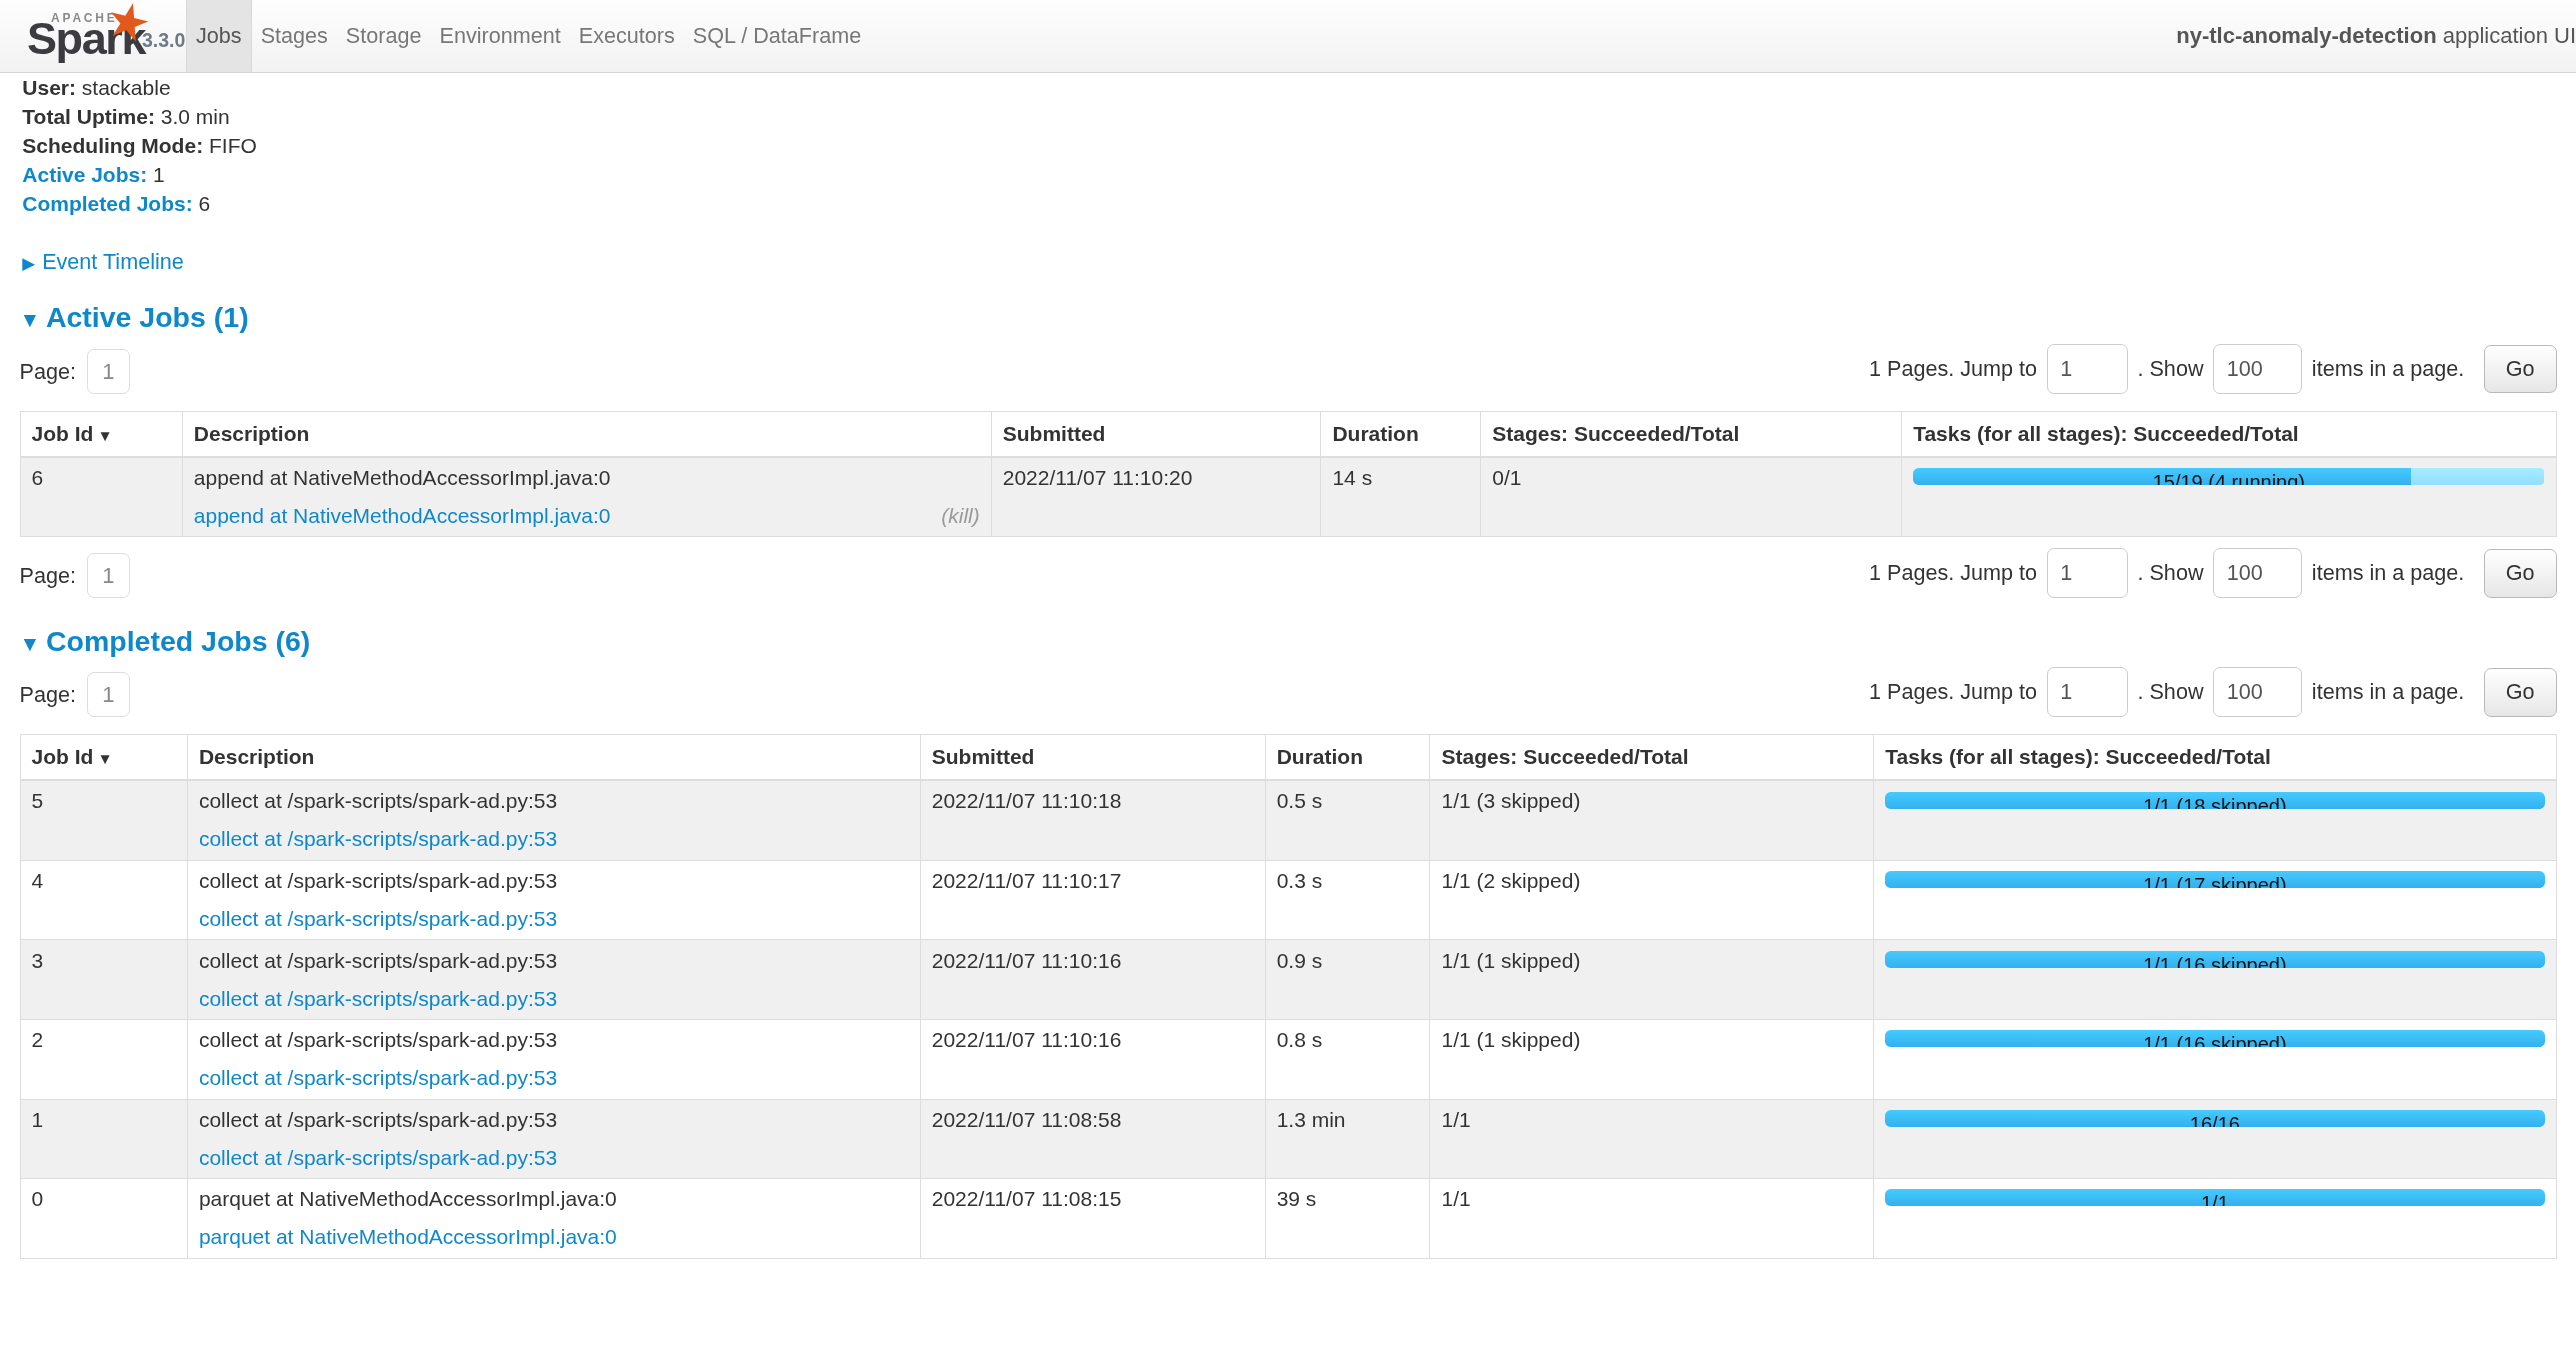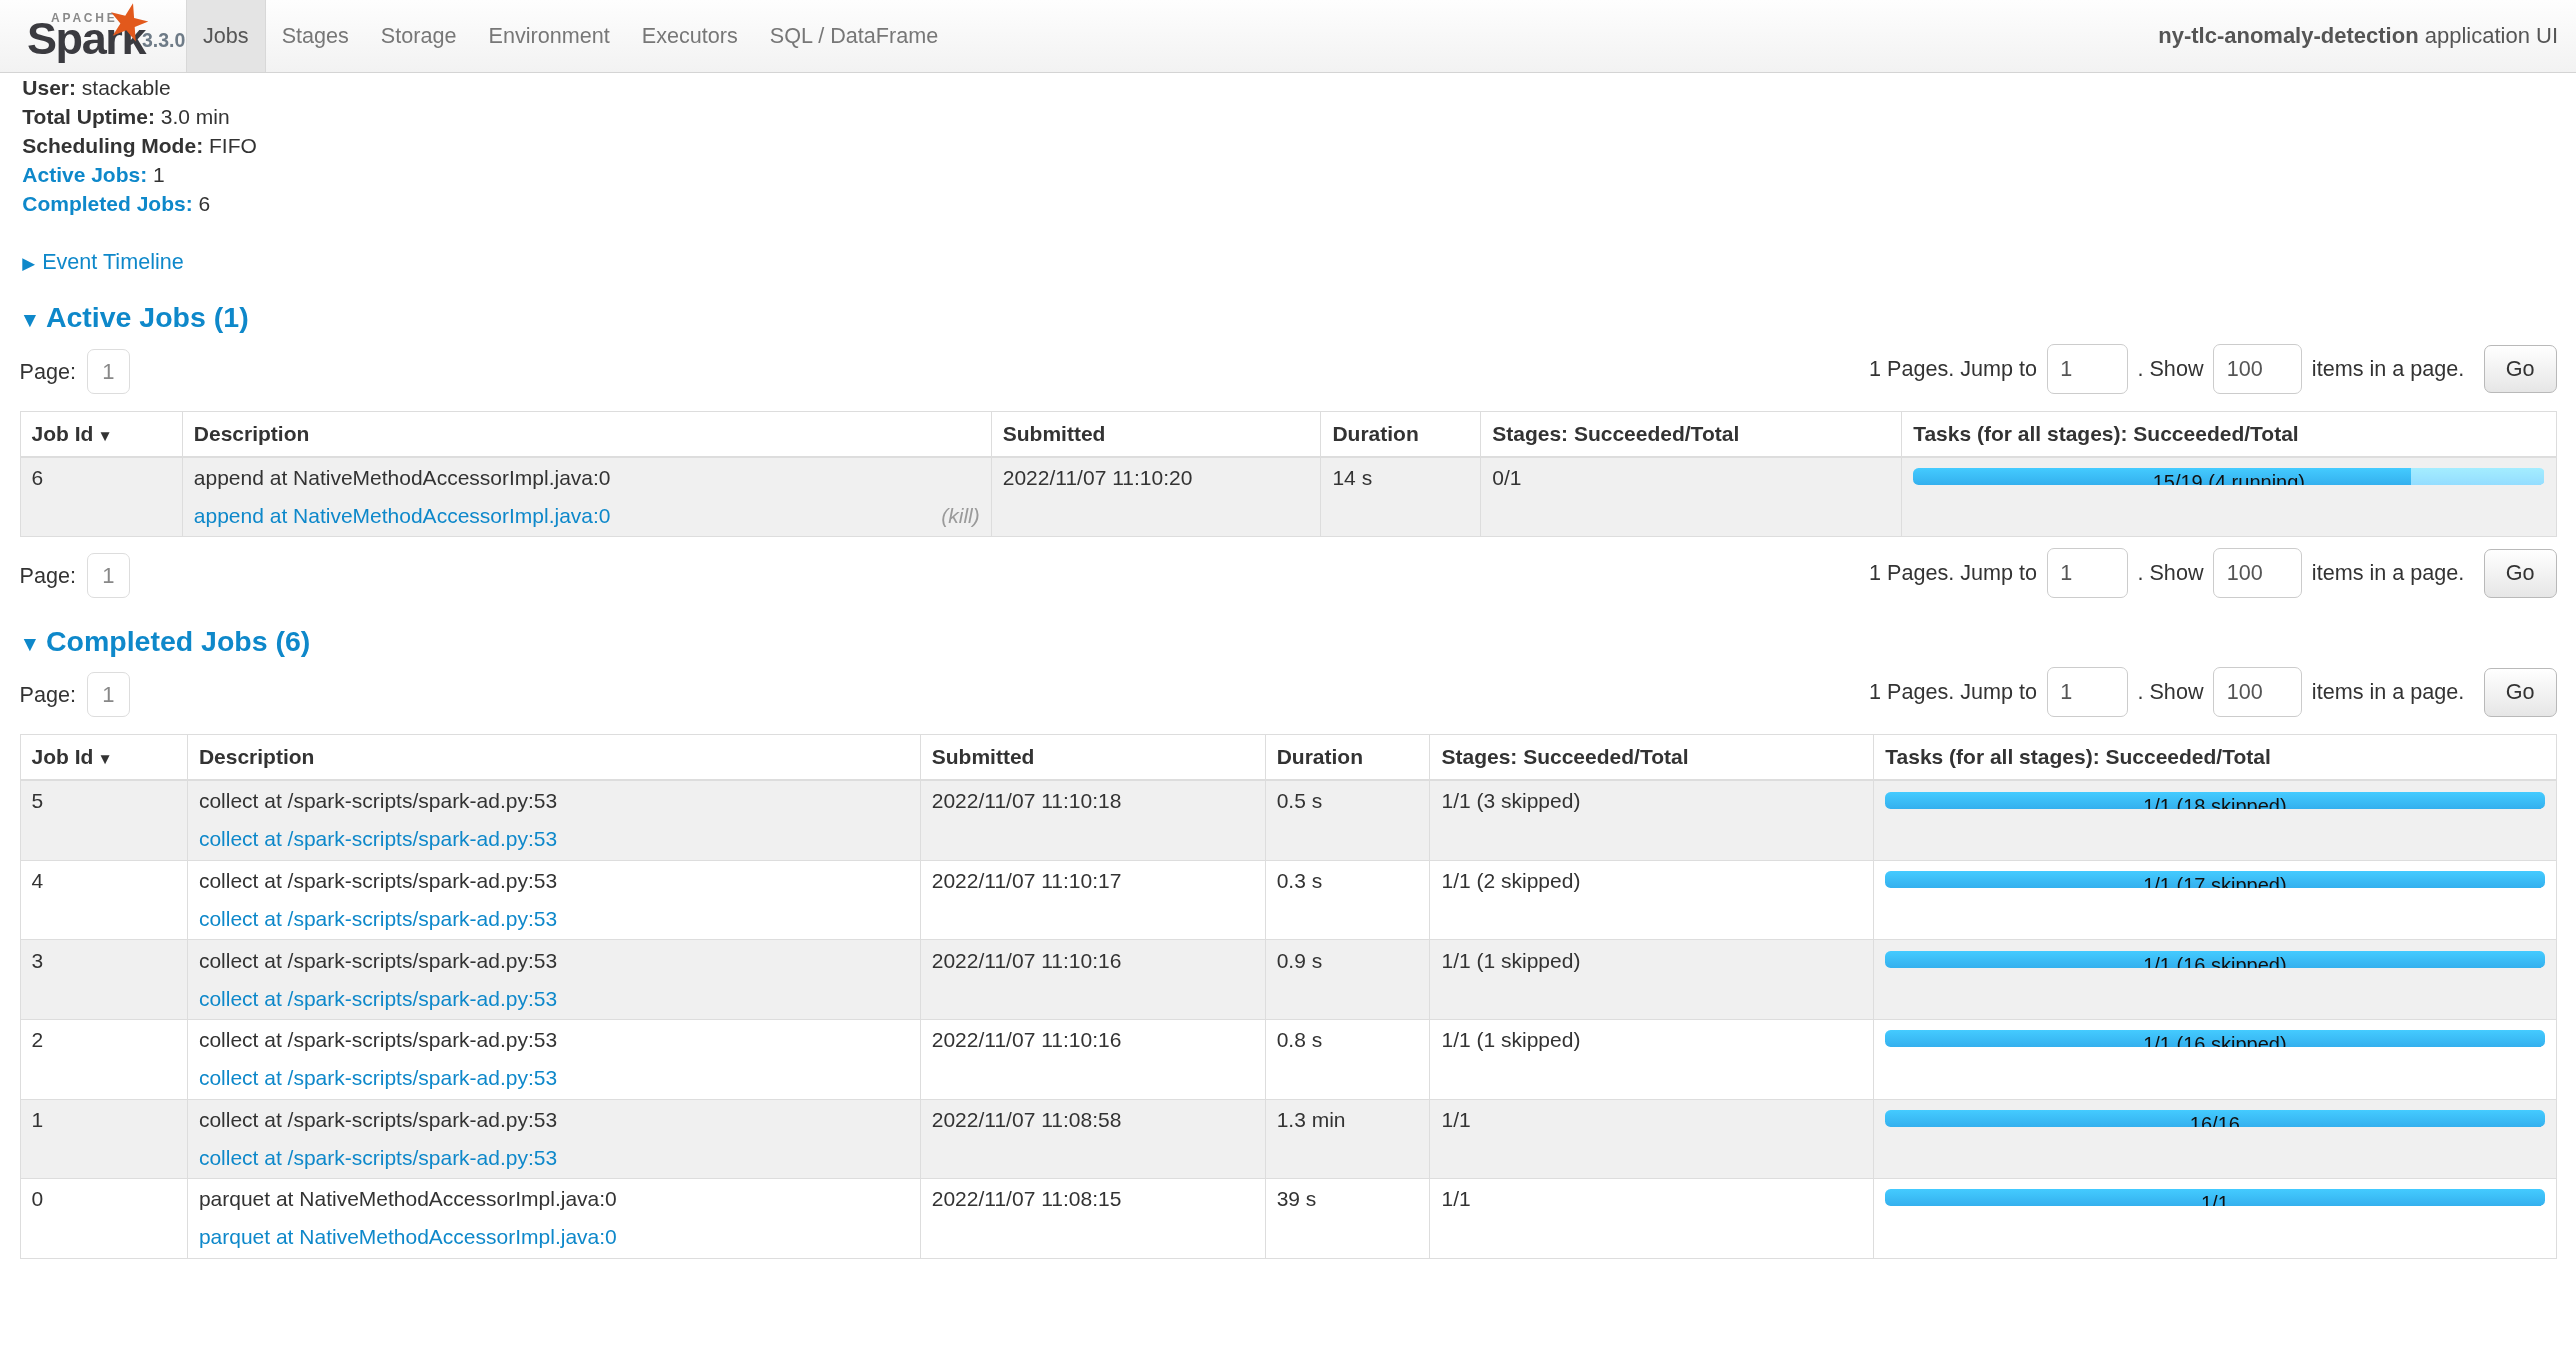--- a/index.html
+++ b/index.html
@@ -17,28 +17,28 @@
     background:linear-gradient(#fefefe,#f2f2f2);
     border-bottom:1.4px solid #d4d4d4;
   }
   .logo { position:relative; width:186px; flex:0 0 auto; }
   .logo .apache { position:absolute; left:51px; top:11px; font-size:12px; font-weight:bold; letter-spacing:2.8px; color:#8a8a8a; }
   .logo .spark-word { position:absolute; left:27px; top:12.5px; font-size:45px; font-weight:bold; letter-spacing:-1.4px; color:#3b3b40; }
   .logo .star { position:absolute; left:106px; top:-7px; font-size:50px; color:#e2591c; transform:rotate(14deg); }
   .logo .version { position:absolute; left:142px; top:29px; font-size:19.5px; font-weight:bold; color:#6e7b87; }
   .nav-tabs { display:flex; list-style:none; margin:0; padding:0; }
   .nav-tab {
-    display:flex; align-items:center; padding:0 16px;
+    display:flex; align-items:center; padding:0 9px;
     font-size:21.6px; color:#777; cursor:pointer;
   }
   .nav-tab.active {
     background:#e4e4e4; color:#555;
     border-left:0.7px solid #d8d8d8; border-right:0.7px solid #d8d8d8;
   }
-  .app-title { margin-left:auto; align-self:center; padding-right:18px; font-size:22px; color:#555; }
+  .app-title { margin-left:auto; align-self:center; font-size:22px; color:#555; }
   .app-title b { font-weight:bold; }
 
   
   .main { padding:0 19.5px; }
   .page-title { margin:32px 0 21px 2.8px; font-size:40px; font-weight:bold; color:#333; }
   .page-title .help { font-size:25px; vertical-align:11px; font-weight:bold; color:#333; }
   .page-title .help .q { color:#0e88ca; }
 
   .summary { list-style:none; margin:0 0 19.5px 2.8px; padding:0; }
   .summary li { line-height:29px; font-size:21px; }

